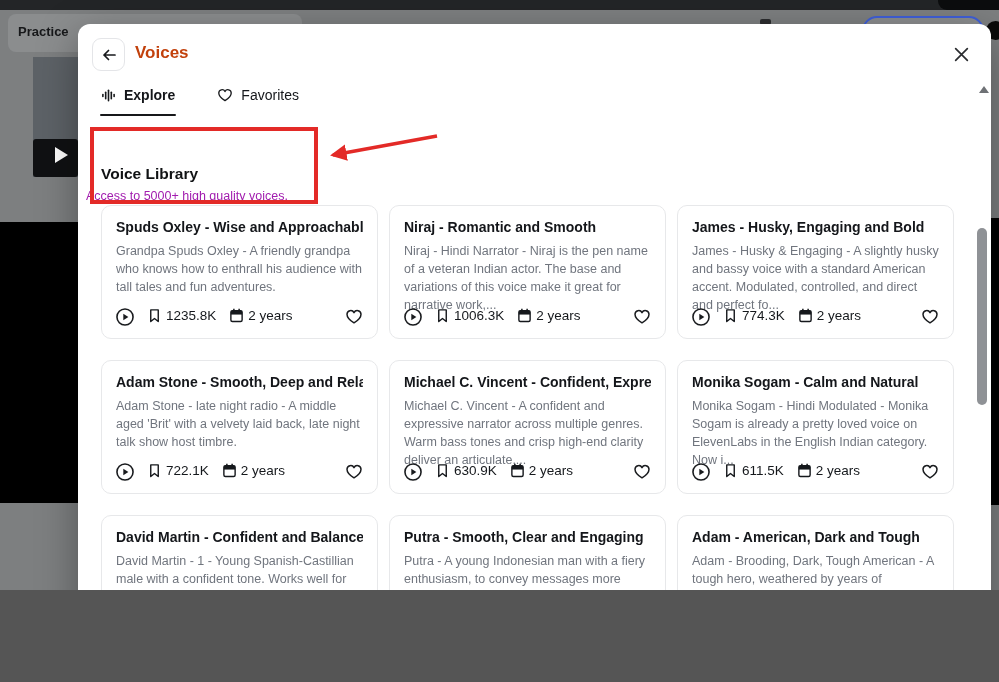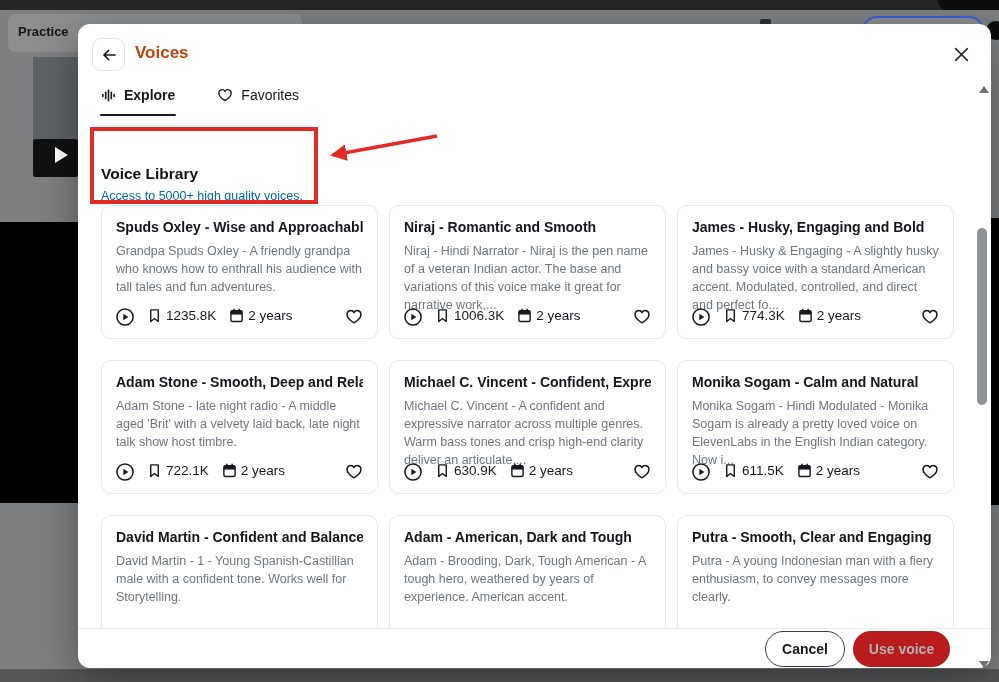--- a/index.html
+++ b/index.html
@@ -1,18 +1,18 @@
 <!DOCTYPE html>
 <html><head>
 <meta charset="utf-8">
 <style>
   * { margin:0; padding:0; box-sizing:border-box; }
   html,body { background:#555; }
   body { font-family:"Liberation Sans", sans-serif; }
-  .canvas { position:relative; width:999px; height:682px; overflow:hidden; background:#7d7f80; margin:0 auto; }
+  .canvas { position:relative; width:999px; height:590px; overflow:hidden; background:#7d7f80; margin:0 auto; }
 
   
   .topbar { position:absolute; left:0; top:0; width:999px; height:10px; background:#232527; border-radius:0 0 10px 0; }
   .topbar-notch { position:absolute; left:938px; top:0; width:61px; height:10px; background:#0c0d0e; border-radius:0 0 0 9px; }
   .bg-tabstrip { position:absolute; left:8px; top:14px; width:294px; height:38px; background:#8b8d8e; border-radius:8px; }
   .bg-practice { position:absolute; left:18px; top:24px; font-size:13px; font-weight:700; color:#17181a; }
   .bg-thumb { position:absolute; left:33px; top:57px; width:45px; height:120px; background:#5d6267; }
   .bg-playbar { position:absolute; left:33px; top:139px; width:45px; height:38px; background:#101113; border-radius:3px; }
   .bg-playtri { position:absolute; left:55px; top:147px; width:0; height:0; border-left:13px solid #fff; border-top:8px solid transparent; border-bottom:8px solid transparent; }
   .bg-black-left { position:absolute; left:0; top:222px; width:78px; height:281px; background:#000; }
@@ -32,21 +32,21 @@
                display:flex; align-items:center; justify-content:center; cursor:pointer; }
 
   .tabs { position:absolute; left:22px; top:62px; height:30px; display:flex; gap:40px; }
   .tab { display:flex; align-items:center; gap:8px; font-size:14px; color:#14161a; background:none; border:none; cursor:pointer; padding:0 1px 12px; position:relative; }
   .tab.active { font-weight:600; }
   .tab.active::after { content:""; position:absolute; left:0; right:0; bottom:0; height:2.5px; background:#17181a; border-radius:2px; }
 
   
   .anno-box { position:absolute; left:12px; top:103px; width:228px; height:77px; border:4px solid #e32a27; background:transparent; z-index:30; }
   .anno-heading { position:absolute; left:23px; top:141px; font-size:15.5px; font-weight:700; color:#101214; }
-  .anno-sub { position:absolute; left:23px; top:165px; font-size:12.5px; color:#0369a1; }
+  .anno-sub { position:absolute; left:8px; top:165px; font-size:12.5px; color:#a21caf; }
   .anno-arrow { position:absolute; left:237px; top:102px; width:130px; height:48px; z-index:30; pointer-events:none; }
 
   
   .grid-clip { position:absolute; left:23px; top:181px; width:853px; height:423px; overflow:hidden; }
   .grid { display:grid; grid-template-columns:repeat(3,277px); grid-auto-rows:134px; column-gap:11px; row-gap:21px; }
   .card { position:relative; border:1px solid #e7e8ea; border-radius:10px; background:#fff; padding:13px 14px; cursor:pointer; }
   .card-title { font-size:14px; font-weight:700; color:#14161a; white-space:nowrap; overflow:hidden; }
   .card-desc { margin-top:7px; font-size:12.5px; line-height:1.45; color:#70757e; }
   .card-stats { position:absolute; left:14px; right:14px; bottom:12px; display:flex; align-items:flex-start; gap:13px; }
   .icon-btn { background:none; border:none; padding:0; display:flex; align-items:center; cursor:pointer; color:#191b1e; }
@@ -369,27 +369,27 @@
               </button>
           </div>
         </div>
 
         <div class="card">
           <div class="card-title">David Martin - Confident and Balanced</div>
           <div class="card-desc">David Martin - 1 - Young Spanish-Castillian male with a confident tone. Works well for Storytelling.</div>
         </div>
 
         <div class="card">
+          <div class="card-title">Putra - Smooth, Clear and Engaging</div>
+          <div class="card-desc">Putra - A young Indonesian man with a fiery enthusiasm, to convey messages more clearly.</div>
+        </div>
+
+        <div class="card">
           <div class="card-title">Adam - American, Dark and Tough</div>
           <div class="card-desc">Adam - Brooding, Dark, Tough American - A tough hero, weathered by years of experience. American accent.</div>
-        </div>
-
-        <div class="card">
-          <div class="card-title">Putra - Smooth, Clear and Engaging</div>
-          <div class="card-desc">Putra - A young Indonesian man with a fiery enthusiasm, to convey messages more clearly.</div>
         </div>
 
       </div>
     </div>
 
     <div class="footer-divider"></div>
     <div class="footer">
       <button class="btn-cancel">Cancel</button>
       <button class="btn-use" disabled="">Use voice</button>
     </div>

